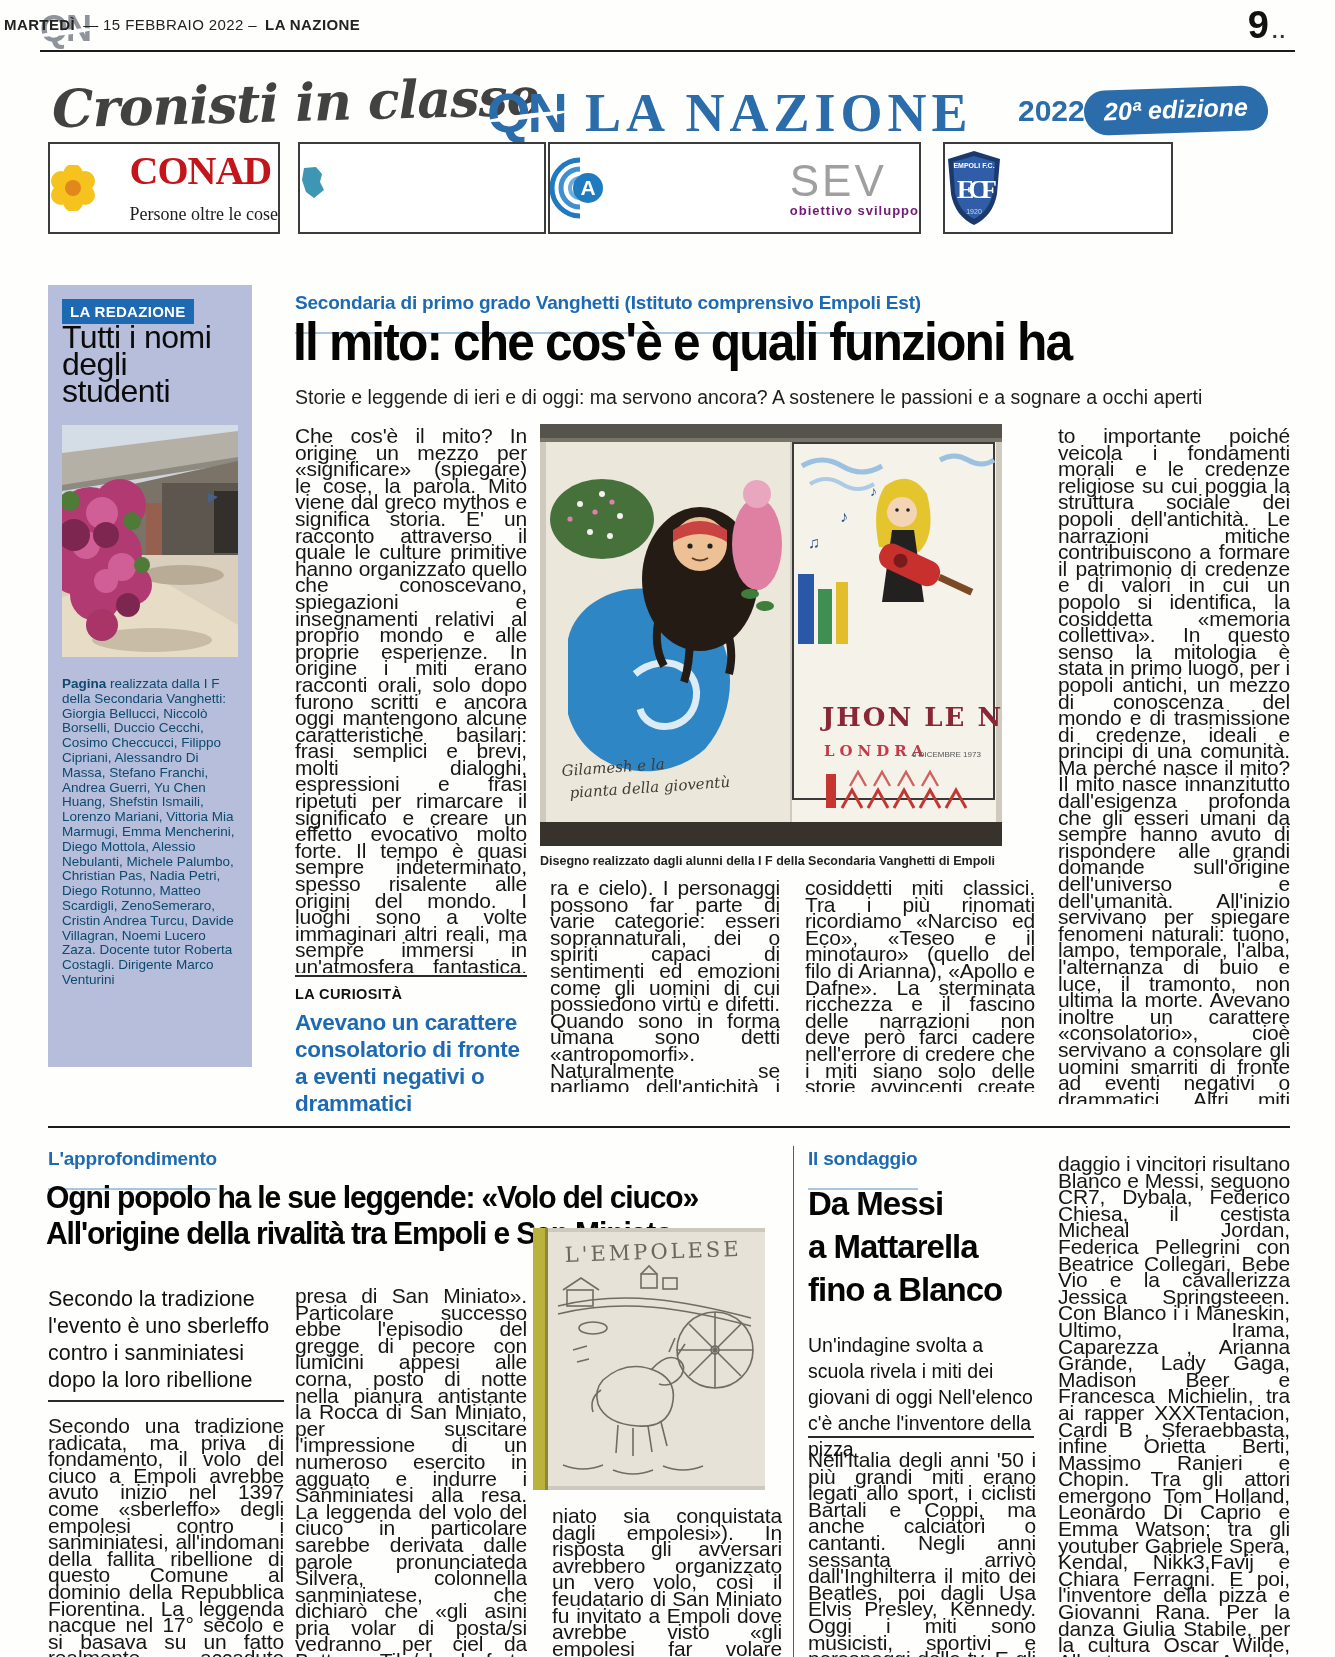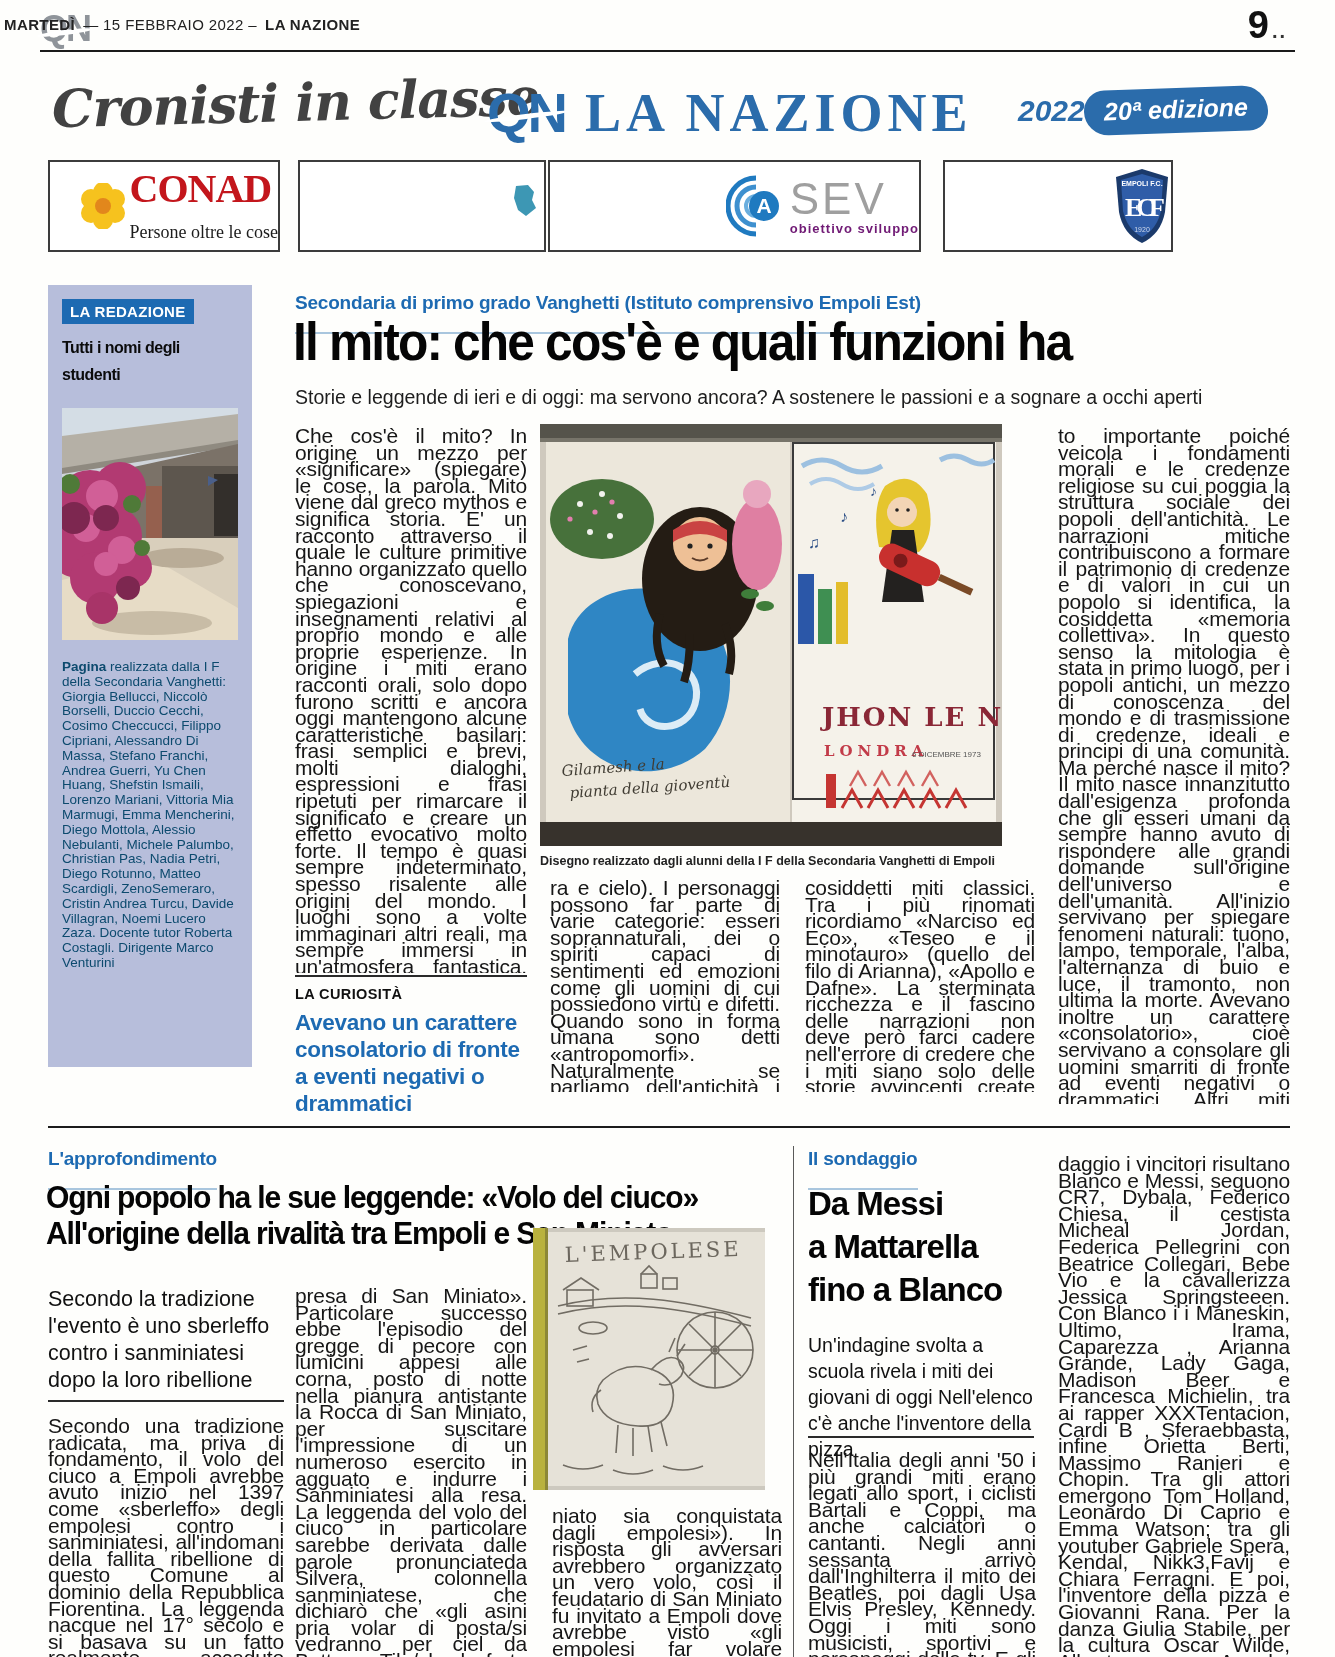--- a/index.html
+++ b/index.html
@@ -17,37 +17,37 @@
   .dateline span{margin:0 4px}
   .pagenum{right:48px;top:4px;font-size:38px;font-weight:bold;color:#111;position:absolute}
   .pagenum .dots{font-size:20px;letter-spacing:2px;margin-left:3px;color:#333}
   .hrule{left:40px;top:50px;width:1255px;height:2px;background:#1a1a1a;position:absolute}
   
   .script-title{left:52px;top:72px;font-family:"DejaVu Serif",serif;font-style:italic;font-weight:bold;
     font-size:52px;color:#424242;transform:rotate(-1.5deg);letter-spacing:-1px;position:absolute}
   .banner-qn{left:487px;top:80px;font-size:56px;font-weight:bold;color:#2b6cab;letter-spacing:-3px;position:absolute}
   .banner-brand{left:585px;top:82px;font-family:"Liberation Serif",serif;font-weight:bold;font-size:54px;
     color:#2b6cab;letter-spacing:5px;position:absolute}
-  .banner-year{left:1018px;top:94px;font-size:30px;font-weight:bold;font-style:italic;color:#2b6cab;position:absolute}
+  .banner-year{left:1018px;top:94px;font-size:30px;font-weight:bold;color:#2b6cab;position:absolute}
   .edition-pill{left:1084px;top:88px;background:#2b6cab;color:#fff;font-style:italic;font-weight:bold;font-size:25px;
     padding:7px 20px 9px;border-radius:24px 30px 22px 28px;transform:rotate(-2deg);position:absolute}
   
-  .spbox{top:160px;height:92px;border:2px solid #3c3c3c;background:#fff;box-sizing:border-box;
-    display:flex;align-items:center;justify-content:flex-end;position:absolute}
+  .spbox{top:142px;height:92px;border:2px solid #3c3c3c;background:#fff;box-sizing:border-box;
+    display:flex;align-items:center;justify-content:space-between;position:absolute}
   .conad-text{font-family:"Liberation Serif",serif;font-weight:bold;font-size:40px;color:#c3161c;letter-spacing:-1px;line-height:1}
   .conad-tag{font-family:"Liberation Serif",serif;font-size:18px;color:#1c1c1c;text-align:center;margin-top:13px}
   .ait-text{font-weight:bold;font-size:26px;color:#5b7d96;letter-spacing:-.5px}
   .asev-sev{font-size:44px;color:#9f9f9f;letter-spacing:3px;line-height:1}
   .asev-tag{font-size:13px;color:#701a75;font-weight:bold;letter-spacing:1px}
   
   .sidebar{left:48px;top:285px;width:204px;height:782px;background:#b7bedb;box-sizing:border-box;
     padding:14px 14px;position:absolute}
   .red-badge{display:inline-block;background:#1d6ab2;color:#fff;font-weight:bold;font-size:15px;
     padding:4px 8px;letter-spacing:.3px}
-  .side-title{margin-top:10px;font-size:16px;line-height:27px;font-weight:bold;color:#0b0b0b;letter-spacing:-.5px}
+  .side-title{font-size:32px;line-height:27px;font-weight:normal;color:#0b0b0b;letter-spacing:-.5px}
   .side-photo{margin-top:20px;display:block}
   .side-body{margin-top:20px;font-size:13.5px;line-height:14.8px;color:#0c4a6e}
   
   .kicker{font-weight:bold;color:#1d6ab2;font-size:19px;border-bottom:2px solid #a9c6de;padding-bottom:18px;
     display:inline-block;position:absolute;letter-spacing:-.2px}
   .bodytext{font-size:21px;line-height:16.6px;text-align:justify;color:#161616;letter-spacing:-.15px;
     overflow:hidden;position:absolute;hyphens:auto}
   .headline-main{left:293px;top:310px;font-size:54px;font-weight:bold;color:#050505;letter-spacing:-2px;
     white-space:nowrap;transform:scaleX(.92);transform-origin:left;position:absolute}
   .standfirst-main{left:295px;top:386px;font-size:19.5px;color:#1d1d1d;white-space:nowrap;position:absolute}

